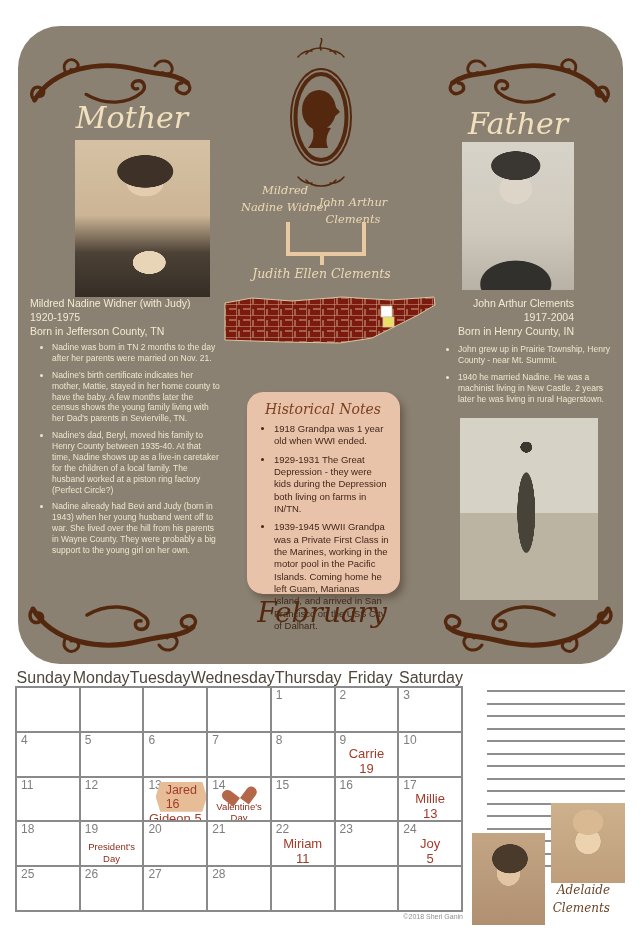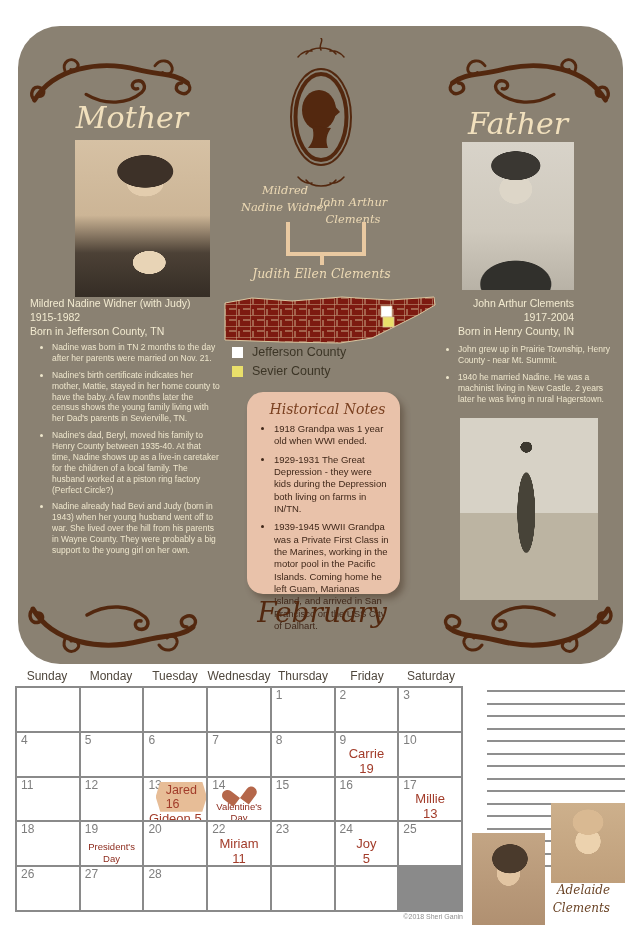--- a/index.html
+++ b/index.html
@@ -86,28 +86,28 @@
   .legend{position:absolute;left:232px;top:345px;width:190px;}
   .legend-row{display:flex;align-items:center;margin-bottom:5px;}
   .legend-swatch{width:11px;height:11px;margin-right:9px;flex:0 0 auto;}
   .legend-label{font-size:12.5px;color:#3c3526;}
 
   
   .notes-box{position:absolute;left:247px;top:392px;width:153px;height:202px;
              background:#e9c2aa;border-radius:16px;
              box-shadow:4px 5px 6px rgba(70,50,35,.45);padding:9px 10px 0 14px;
              box-sizing:border-box;}
-  .notes-title{font-size:14px;color:#7a4020;margin:0 0 6px 4px;text-align:center;}
+  .notes-title{font-size:14px;color:#7a4020;margin:0 0 6px 4px;}
   .notes-bullets{margin:0;padding:0 0 0 13px;color:#40281a;font-size:9.5px;line-height:1.3;}
   .notes-bullets li{margin-bottom:6px;}
 
   
   .cal-head{position:absolute;left:15px;top:669px;width:448px;display:grid;
             grid-template-columns:repeat(7,1fr);}
-  .cal-head span{text-align:center;font-size:12px;color:#4f473d;}
+  .cal-head span{text-align:center;font-size:16px;color:#4f473d;}
   .cal-grid{position:absolute;left:15px;top:686px;width:448px;height:226px;display:grid;
             grid-template-columns:repeat(7,1fr);grid-template-rows:repeat(5,1fr);
             background:#8a8a8a;border:2px solid #8a8a8a;gap:2px;box-sizing:border-box;}
   .cal-cell{background:#ffffff;display:flex;flex-direction:column;overflow:hidden;}
   .cal-day{font-size:12px;color:#7e7e7e;margin:1px 0 0 4px;line-height:1.1;}
   .cal-event{font-size:13px;color:#a23c2a;text-align:center;white-space:pre-line;
              line-height:1.15;}
   .cal-banner{align-self:center;font-size:12.5px;color:#a23c2a;background:#e7bd97;
               padding:1px 10px;margin:-10px 0 0 12px;
               clip-path:polygon(0 50%,9% 0,91% 0,100% 50%,91% 100%,9% 100%);}
@@ -198,21 +198,21 @@
   <div class="tree-name script tree-mother" style="white-space:pre-line">Mildred
 Nadine Widner</div>
   <div class="tree-name script tree-father" style="white-space:pre-line">John Arthur
 Clements</div>
   <div class="tree-bracket"></div>
   <div class="tree-stem"></div>
   <div class="tree-child script">Judith Ellen Clements</div>
 
   <div class="info-head mother-head">
     <div>Mildred Nadine Widner (with Judy)</div>
-    <div>1915-1982</div>
+    <div>1920-1975</div>
     <div>Born in Jefferson County, TN</div>
   </div>
   <ul class="bullets mother-bullets">
 
   <li>Nadine was born in TN 2 months to the day after her parents were married on Nov. 21.</li>
       <li>Nadine's birth certificate indicates her mother, Mattie, stayed in her home county to have the baby. A few months later the census shows the young family living with her Dad's parents in Sevierville, TN.</li>
       <li>Nadine's dad, Beryl, moved his family to Henry County between 1935-40. At that time, Nadine shows up as a live-in caretaker for the children of a local family. The husband worked at a piston ring factory (Perfect Circle?)</li>
       <li>Nadine already had Bevi and Judy (born in 1943) when her young husband went off to war. She lived over the hill from his parents in Wayne County. They were probably a big support to the young girl on her own.</li>
     </ul>
 
@@ -232,30 +232,20 @@
       <pattern id="counties" width="14" height="11" patternUnits="userSpaceOnUse">
         <path d="M0,0 H14 M0,0 V11 M7,5 h7 M3,5 v6" stroke="#d9c6a0" stroke-width="1" fill="none"></path>
       </pattern>
     </defs>
     <path d="M3,10 L30,5 L70,8 L120,4 L168,7 L212,4 L213,12 L196,22 L150,45 L118,50 L60,49 L3,47 Z" fill="#7d1a10" stroke="#d9c6a0" stroke-width="1"></path>
     <path d="M3,10 L30,5 L70,8 L120,4 L168,7 L212,4 L213,12 L196,22 L150,45 L118,50 L60,49 L3,47 Z" fill="url(#counties)" opacity="0.85"></path>
     <rect x="159" y="13" width="11" height="11" fill="#ffffff" stroke="#d9c6a0" stroke-width="0.8"></rect>
     <rect x="161" y="24" width="11" height="10" fill="#e9df6a" stroke="#d9c6a0" stroke-width="0.8"></rect>
   </svg>
 
-  <div class="legend">
-    <div class="legend-row">
-      <span class="legend-swatch" style="background: rgb(255, 255, 255);"></span>
-      <span class="legend-label">Jefferson County</span>
-    </div>
-    <div class="legend-row">
-      <span class="legend-swatch" style="background: rgb(233, 223, 106);"></span>
-      <span class="legend-label">Sevier County</span>
-    </div>
-  </div>
 
   <div class="notes-box">
     <div class="notes-title script">Historical Notes</div>
     <ul class="notes-bullets">
 
     <li>1918 Grandpa was 1 year old when WWI ended.</li>
         <li>1929-1931 The Great Depression - they were kids during the Depression both living on farms in IN/TN.</li>
         <li>1939-1945 WWII Grandpa was a Private First Class in the Marines, working in the motor pool in the Pacific Islands. Coming home he left Guam, Marianas Island, and arrived in San Francisco on the USS City of Dalhart.</li>
       </ul>
   </div>
@@ -347,20 +337,23 @@
       <div class="cal-cell">
         <div class="cal-day">18</div>
       </div>
       <div class="cal-cell">
         <div class="cal-day">19</div>
         <div class="cal-holiday">President's
 Day</div>
       </div>
       <div class="cal-cell">
         <div class="cal-day">20</div>
+      </div>
+      <div class="cal-cell">
+        <div class="cal-day">21</div>
       </div>
       <div class="cal-cell">
         <div class="cal-day">22</div>
         <div class="cal-event">Miriam
 11</div>
       </div>
       <div class="cal-cell">
         <div class="cal-day">23</div>
       </div>
       <div class="cal-cell">

